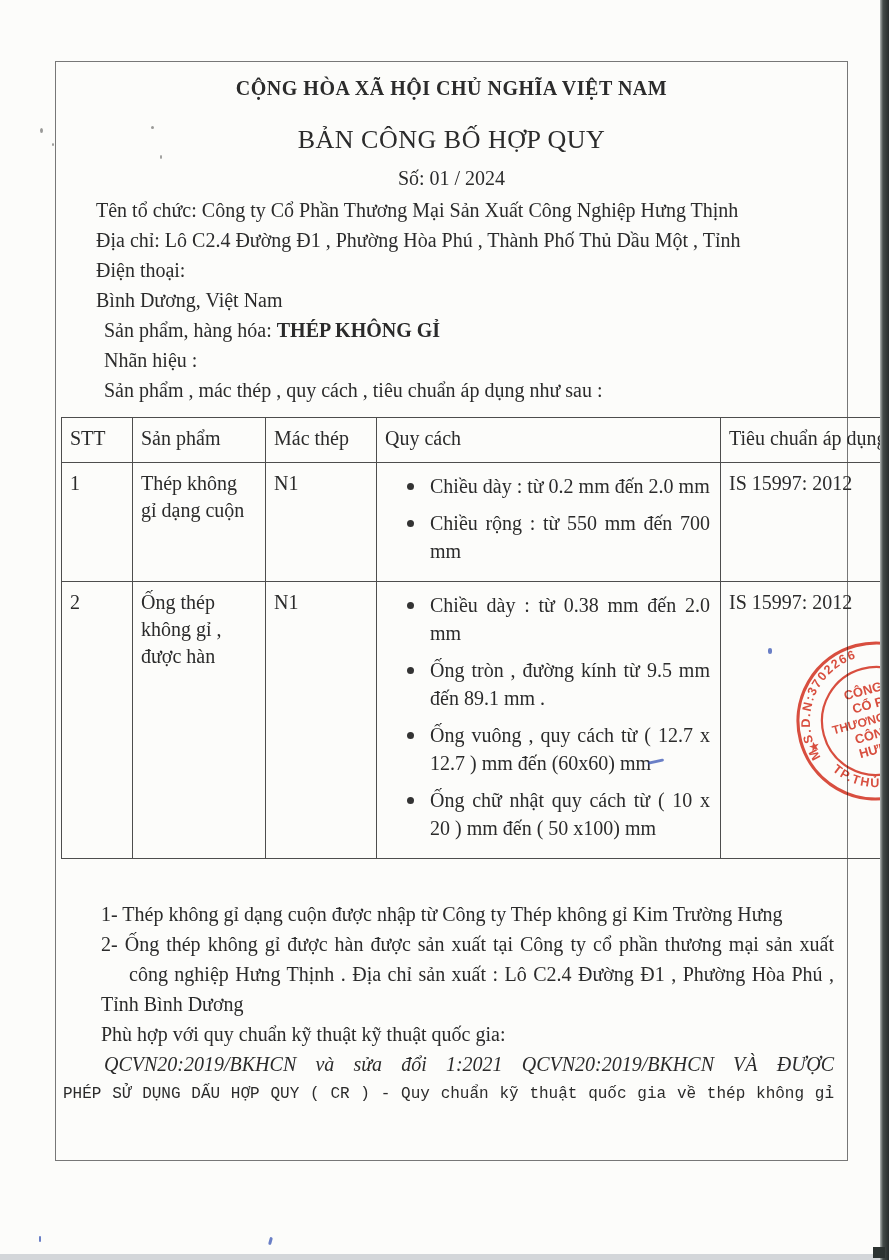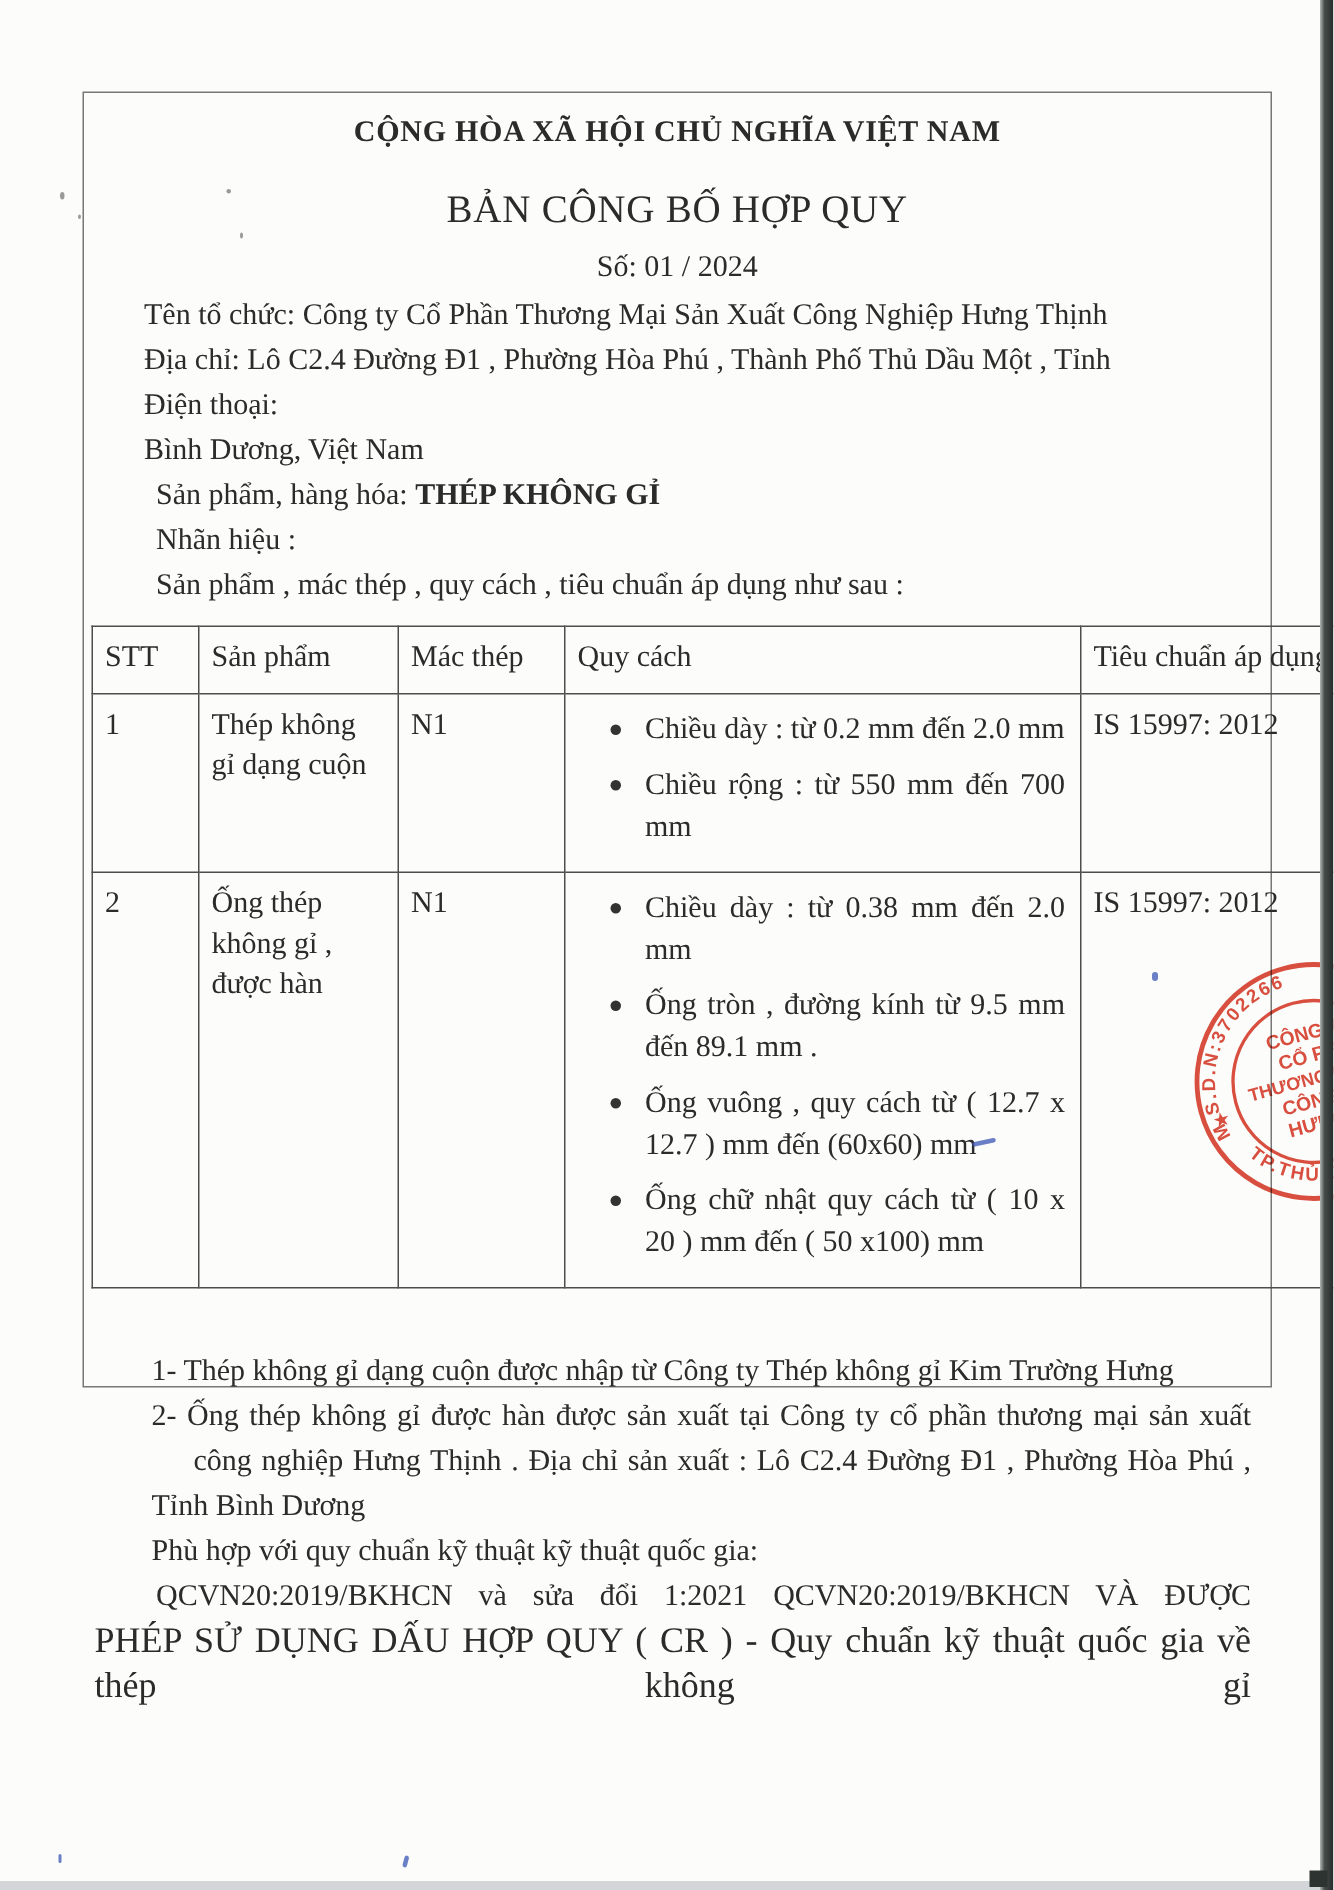--- a/index.html
+++ b/index.html
@@ -8,21 +8,21 @@
     background:#f2f2f0;
     font-family:"Liberation Serif","DejaVu Serif",serif;
     color:#2b2b2b;
     position:relative;
   }
   .page{
     position:absolute;left:0;top:0;width:889px;height:1260px;
     background:#fcfcfa;overflow:hidden;
   }
   .page-box{
-    position:absolute;left:55px;top:61px;width:793px;height:864px;
+    position:absolute;left:55px;top:61px;width:793px;height:1100px;
     border:1.5px solid #777;
     box-sizing:border-box;
     background:transparent;
   }
   .t-center{text-align:center;}
   .nat-title{margin:13px 10px 0 10px;font-weight:bold;font-size:20px;line-height:26px;letter-spacing:.5px;}
   .motto{margin:3px 10px 0 10px;font-weight:bold;font-size:19px;line-height:26px;}
   .motto .u{border-bottom:2px solid #2b2b2b;padding-bottom:2px;}
   .doc-title{margin:23px 10px 0 10px;font-weight:normal;font-size:26px;line-height:32px;letter-spacing:.5px;}
   .doc-num{margin:9px 10px 0 10px;font-size:20px;line-height:26px;}
@@ -67,22 +67,22 @@
   }
   .notes{margin-top:40px;}
   p.note{margin:0 14px 0 45px;font-size:20px;line-height:30px;}
   p.note-hang{
     margin:0 13px 0 73px;text-indent:-28px;
     text-align:justify;text-align-last:justify;
     font-size:20px;line-height:30px;
   }
   p.note-cont{margin:0 13px 0 73px;text-align:justify;text-align-last:justify;font-size:20px;line-height:30px;}
   p.note-cont3{margin:0 13px 0 73px;font-size:20px;line-height:30px;}
-  p.std1{margin:0 13px 0 7px;text-indent:41px;text-align:justify;text-align-last:justify;font-size:20px;line-height:30px;}
-  p.std2{margin:0 13px 0 7px;text-align:justify;text-align-last:justify;font-size:24px;line-height:30px;}
+  p.std1{margin:0 13px 0 7px;text-indent:41px;text-align:justify;text-align-last:justify;font-size:20px;line-height:30px;font-style:italic;}
+  p.std2{margin:0 13px 0 7px;text-align:justify;text-align-last:justify;font-size:16px;line-height:30px;font-family:Liberation Mono, monospace;}
   
   .edge-right{
     position:absolute;top:0;right:0;width:9px;height:1260px;
     background:linear-gradient(to right,#b3b8b6 0,#454c4a 3px,#262c2b 100%);
     z-index:30;
   }
   .edge-bottom{
     position:absolute;left:0;bottom:0;width:889px;height:6px;
     background:#d3d6d9;z-index:25;
   }

